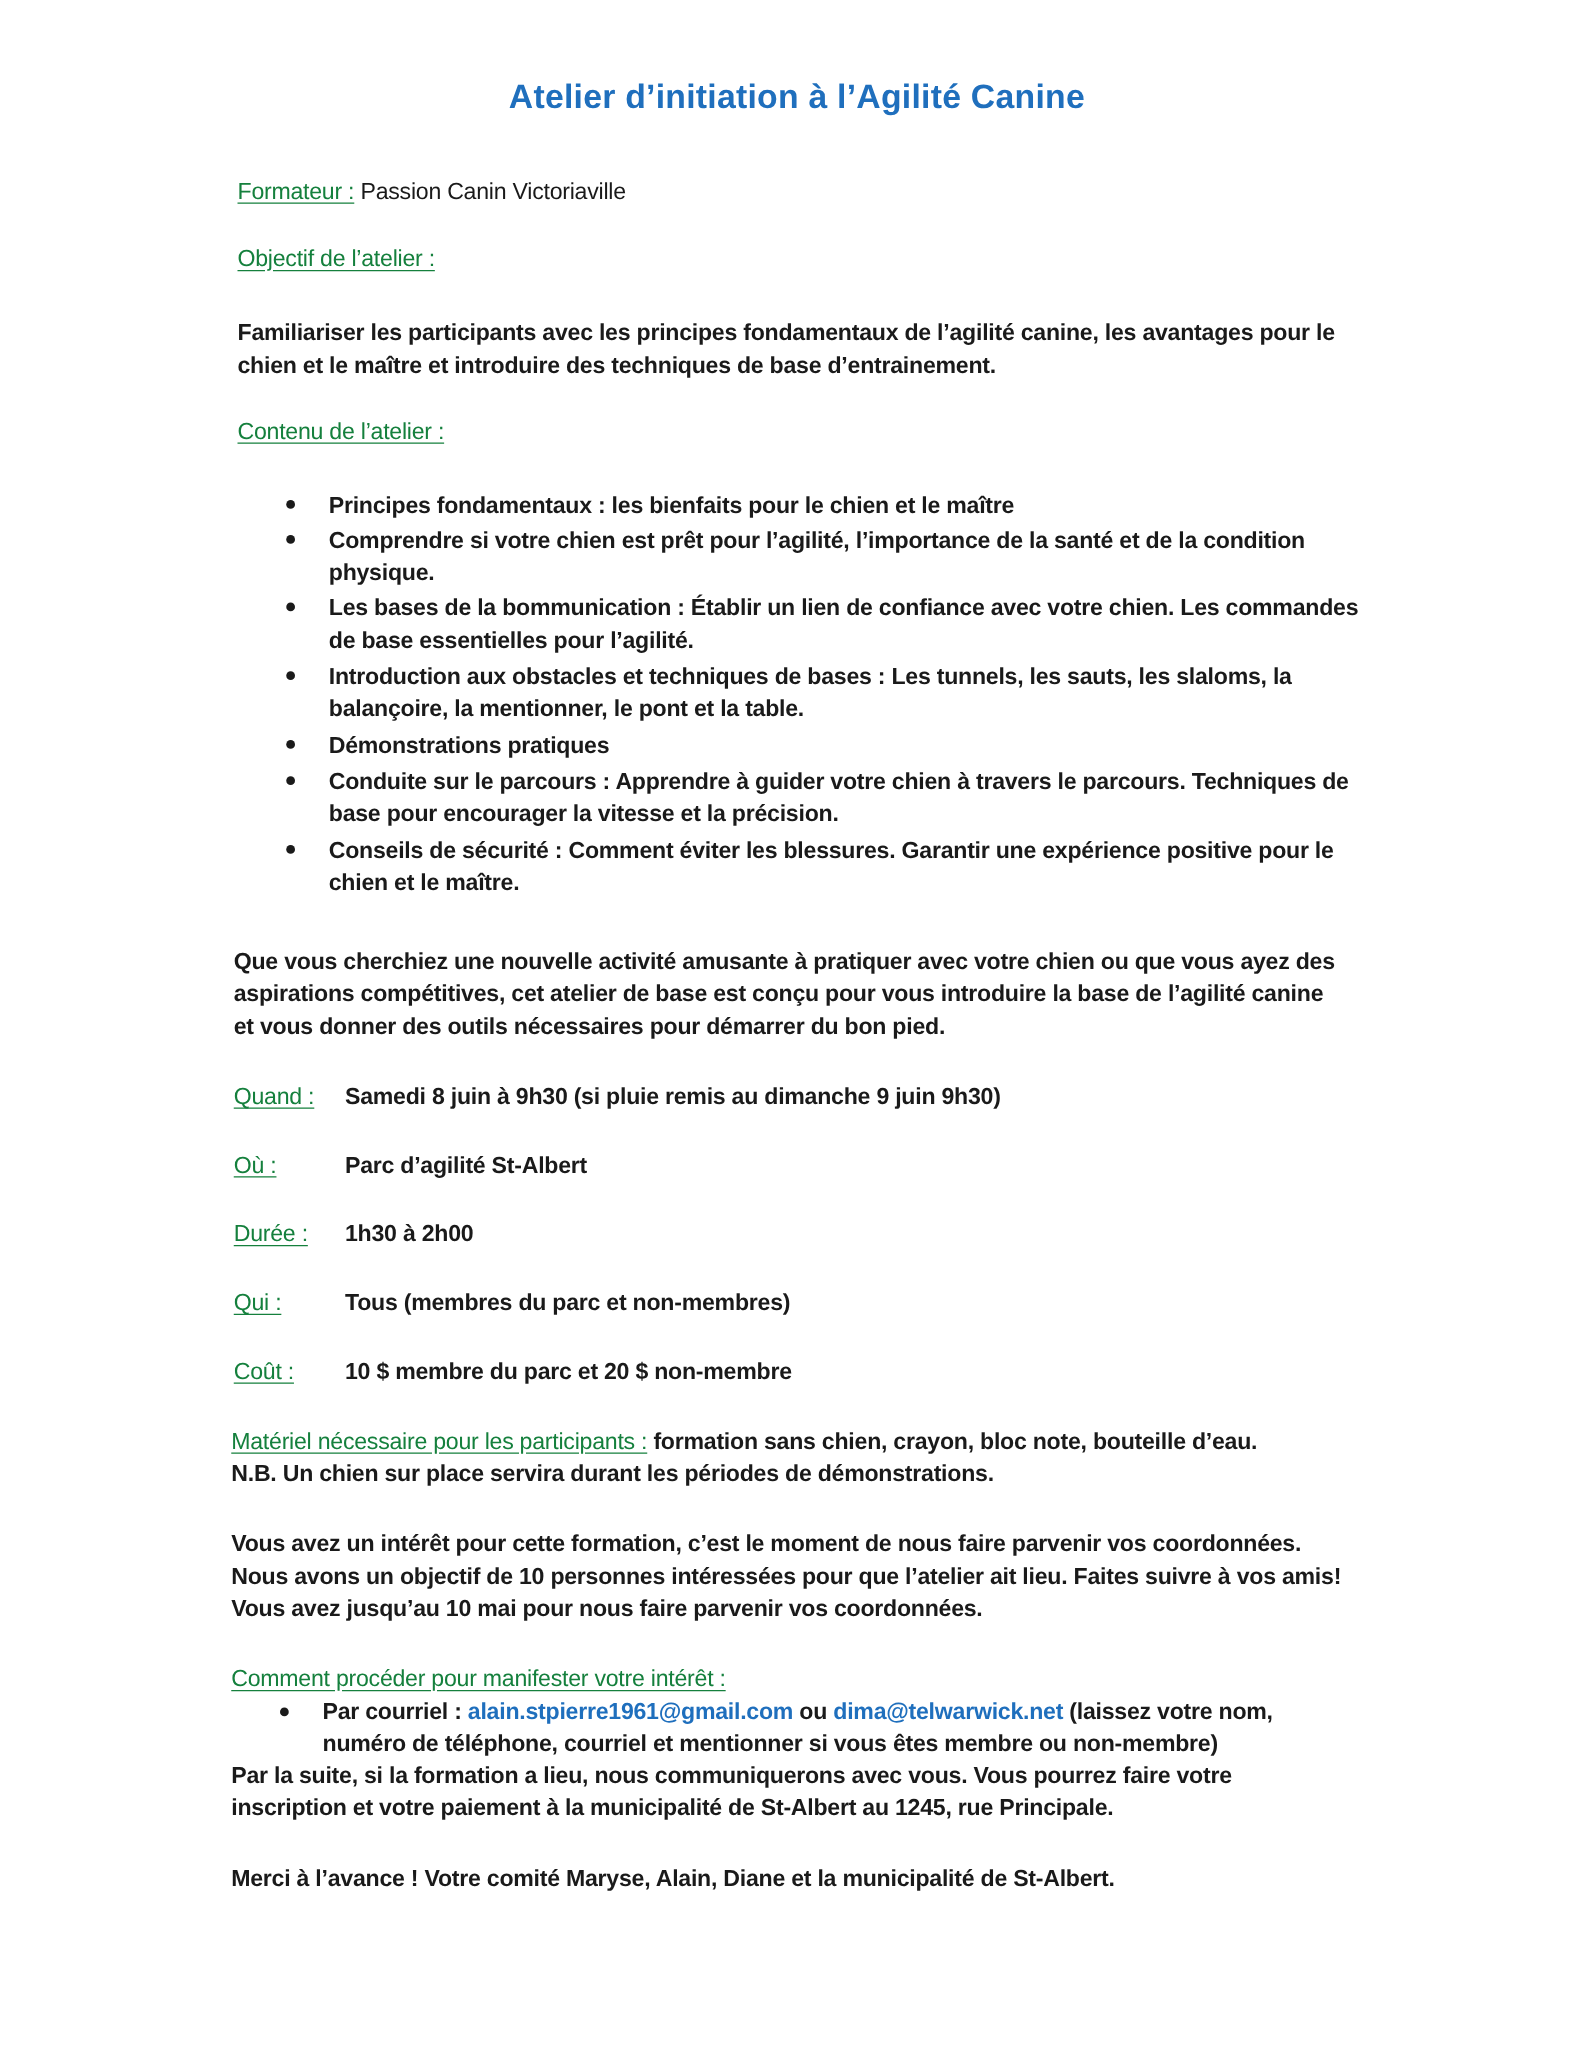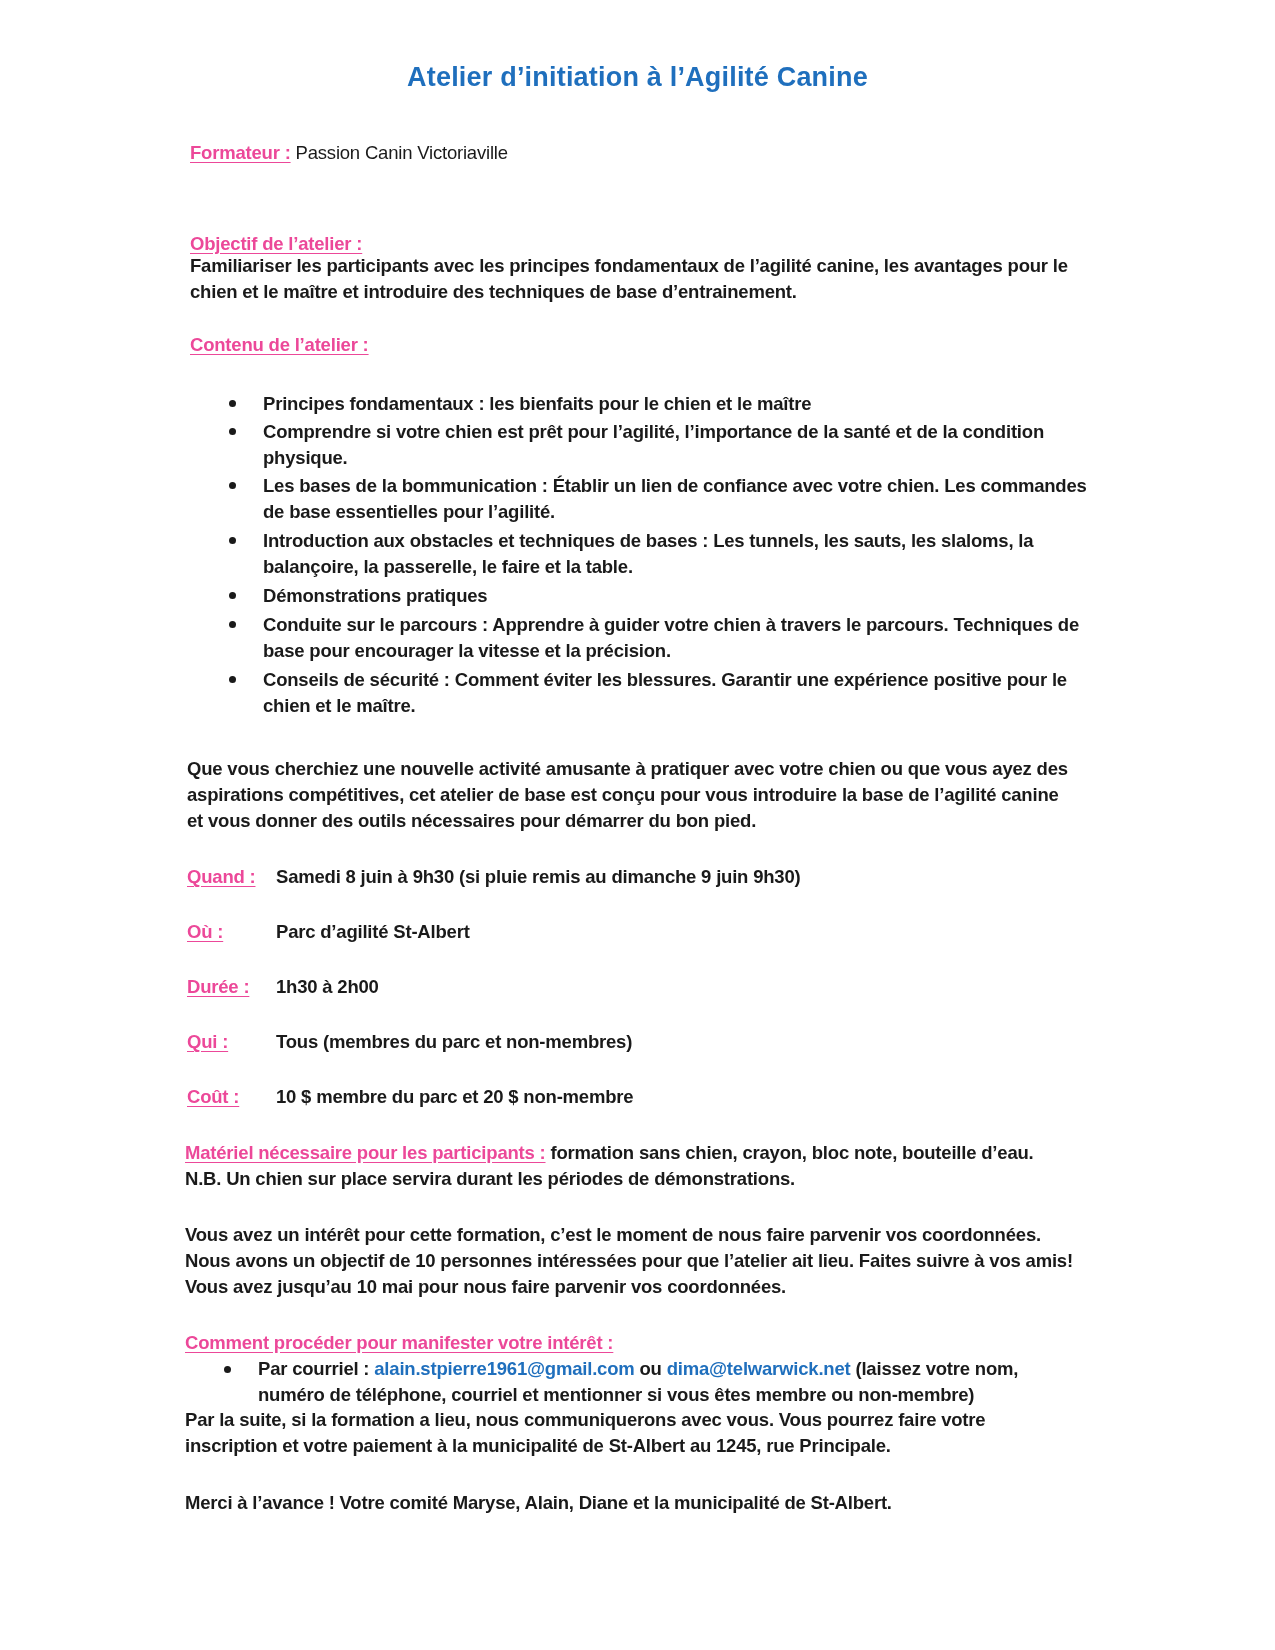--- a/index.html
+++ b/index.html
@@ -7,40 +7,40 @@
       width: 1275px; height: 1650px; position: relative; overflow: hidden;
       font-family: "Liberation Sans", sans-serif;
       color: #1a1a1a;
     }
     .page { position: absolute; left: 0; top: 0; width: 1127px; height: 1650px; }
     .title {
       position: absolute; left: 0; width: 1275px; top: 62px; text-align: center;
       color: #1f6fbd; font-weight: bold; font-size: 27px; letter-spacing: 0.2px;
     }
     .line { position: absolute; font-size: 18.5px; font-weight: bold; white-space: nowrap; letter-spacing: -0.2px; }
-    .lbl { color: #ec4899; text-decoration: underline; text-underline-offset: 3px; font-weight: bold; text-align: right; }
+    .lbl { color: #15803d; text-decoration: underline; text-underline-offset: 3px; font-weight: normal; text-align: right; }
     .link { color: #1f6fbd; text-underline-offset: 3px; cursor: pointer; }
     .nb { font-weight: normal; }
     .bullet {
       position: absolute; width: 7px; height: 7px; border-radius: 50%; background: #1a1a1a;
     }
   </style>
 </head>
 <body>
 
 <div class="page">
 
   <div class="title">Atelier d’initiation à l’Agilité Canine</div>
 
   <div class="line" style="left:190px; top:142px;">
     <span class="lbl">Formateur :</span>
     <span class="nb">Passion Canin Victoriaville</span>
   </div>
 
-  <div class="line" style="left:190px; top:196px;margin-top:37px;">
+  <div class="line" style="left:190px; top:196px;">
     <span class="lbl">Objectif de l’atelier :</span>
   </div>
   <div class="line" style="left:190px; top:255px;">Familiariser les participants avec les principes fondamentaux de l’agilité canine, les avantages pour le</div>
   <div class="line" style="left:190px; top:281px;">chien et le maître et introduire des techniques de base d’entrainement.</div>
 
   <div class="line" style="left:190px; top:334px;">
     <span class="lbl">Contenu de l’atelier :</span>
   </div>
 
   <div>
@@ -54,21 +54,21 @@
       <div class="line" style="left:263px; top:447px;">physique.</div>
     </div>
     <div>
       <span class="bullet" style="left:229px; top:482px;"></span>
       <div class="line" style="left:263px; top:475px;">Les bases de la bommunication : Établir un lien de confiance avec votre chien. Les commandes</div>
       <div class="line" style="left:263px; top:501px;">de base essentielles pour l’agilité.</div>
     </div>
     <div>
       <span class="bullet" style="left:229px; top:537px;"></span>
       <div class="line" style="left:263px; top:530px;">Introduction aux obstacles et techniques de bases : Les tunnels, les sauts, les slaloms,  la</div>
-      <div class="line" style="left:263px; top:556px;">balançoire, la passerelle, le faire  et la table.</div>
+      <div class="line" style="left:263px; top:556px;">balançoire, la mentionner, le pont  et la table.</div>
     </div>
     <div>
       <span class="bullet" style="left:229px; top:592px;"></span>
       <div class="line" style="left:263px; top:585px;">Démonstrations pratiques</div>
     </div>
     <div>
       <span class="bullet" style="left:229px; top:621px;"></span>
       <div class="line" style="left:263px; top:614px;">Conduite sur le parcours : Apprendre à guider votre chien à travers le parcours. Techniques de</div>
       <div class="line" style="left:263px; top:640px;">base pour encourager la vitesse et la précision.</div>
     </div>

